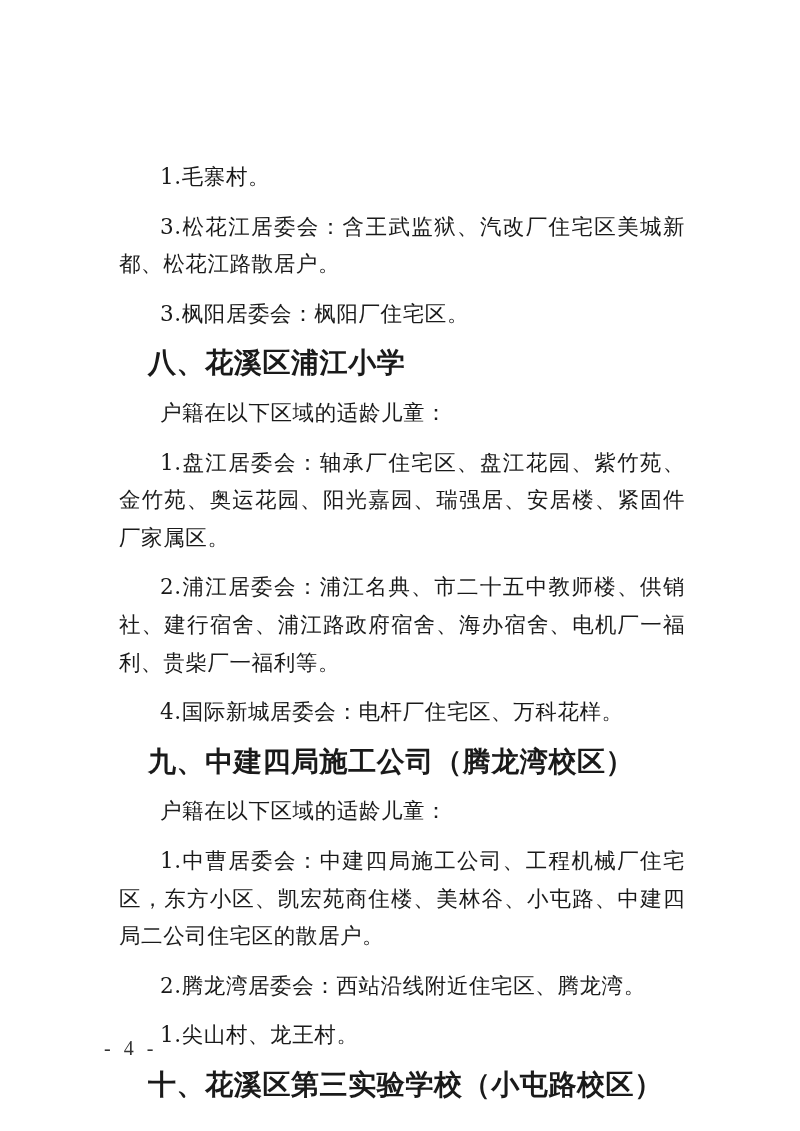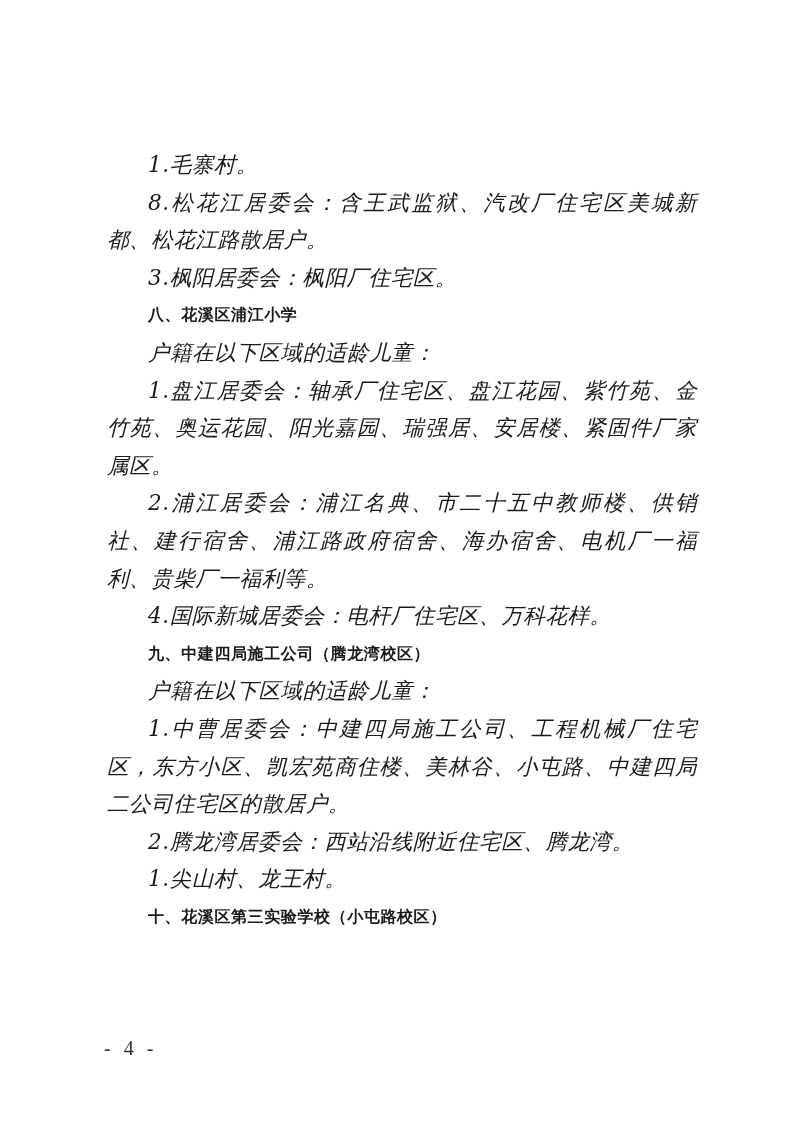--- a/index.html
+++ b/index.html
@@ -3,38 +3,38 @@
 <meta charset="utf-8">
 <style>
   html, body { margin: 0; padding: 0; background: #ffffff; }
   body { width: 800px; height: 1131px; position: relative; overflow: hidden; }
   .page {
     position: absolute; left: 107px; top: 146px; width: 590px;
     font-family: "DejaVu Serif", "Liberation Serif", serif;
     font-size: 21.5px; line-height: 37.6px; color: #1a1a1a;
     letter-spacing: 0.6px;
   }
-  .para { margin: 0; text-indent: 41px; text-align: justify; font-style: italic; }
+  .para { margin: 12px; text-indent: 41px; text-align: justify; }
   .heading {
     margin: 0; text-indent: 41px;
     font-family: "DejaVu Sans", "Liberation Sans", sans-serif;
-    font-weight: bold; font-size: 16px;
+    font-weight: bold; font-size: 28px;
   }
   .page-number {
     position: absolute; left: 104px; top: 1037px;
     font-family: "Liberation Serif", "DejaVu Serif", serif;
     font-size: 20px; color: #333; letter-spacing: 4px;
   }
 </style>
 </head>
 <body>
 
 <div class="page">
   <p class="para">1.毛寨村。</p>
-  <p class="para">8.松花江居委会：含王武监狱、汽改厂住宅区美城新都、松花江路散居户。</p>
+  <p class="para">3.松花江居委会：含王武监狱、汽改厂住宅区美城新都、松花江路散居户。</p>
   <p class="para">3.枫阳居委会：枫阳厂住宅区。</p>
   <p class="heading">八、花溪区浦江小学</p>
   <p class="para">户籍在以下区域的适龄儿童：</p>
   <p class="para">1.盘江居委会：轴承厂住宅区、盘江花园、紫竹苑、金竹苑、奥运花园、阳光嘉园、瑞强居、安居楼、紧固件厂家属区。</p>
   <p class="para">2.浦江居委会：浦江名典、市二十五中教师楼、供销社、建行宿舍、浦江路政府宿舍、海办宿舍、电机厂一福利、贵柴厂一福利等。</p>
   <p class="para">4.国际新城居委会：电杆厂住宅区、万科花样。</p>
   <p class="heading">九、中建四局施工公司（腾龙湾校区）</p>
   <p class="para">户籍在以下区域的适龄儿童：</p>
   <p class="para">1.中曹居委会：中建四局施工公司、工程机械厂住宅区，东方小区、凯宏苑商住楼、美林谷、小屯路、中建四局二公司住宅区的散居户。</p>
   <p class="para">2.腾龙湾居委会：西站沿线附近住宅区、腾龙湾。</p>

